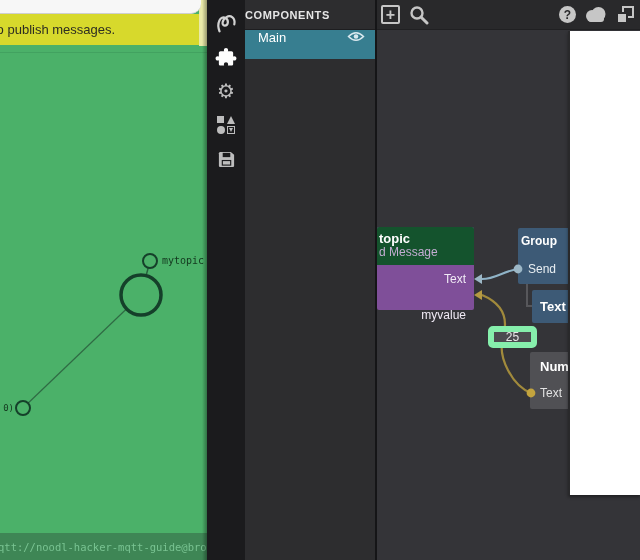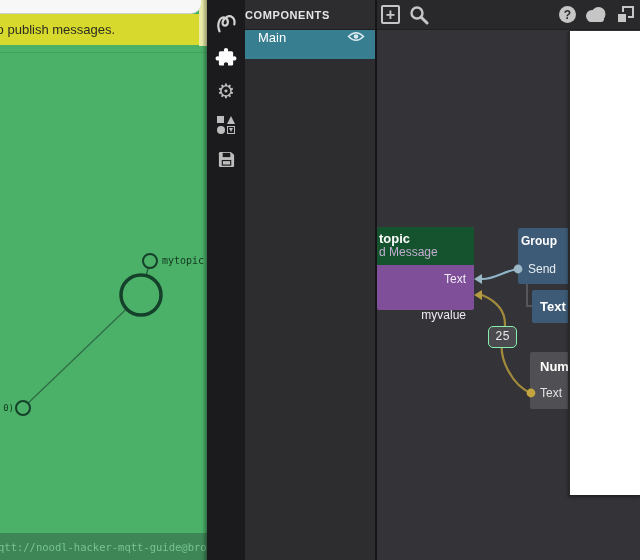--- a/index.html
+++ b/index.html
@@ -79,23 +79,23 @@
   #node-group .title { font-size:12px; font-weight:bold; margin:6px 0 0 3px;}
   #node-group .port { position:absolute; left:10px; top:61%; font-size:12px; color:#e8eef2;}
   #node-text { left:532px; top:290px; width:66px; height:33px; background:#3d5a76;
     display:flex; align-items:center;}
   #node-text .title { font-size:13px; font-weight:bold; margin-left:8px;}
   #node-number { left:530px; top:352px; width:70px; height:57px; background:#505054;}
   #node-number .title { font-size:13px; font-weight:bold; margin:7px 0 0 10px;}
   #node-number .port { position:absolute; left:10px; top:34px; font-size:12px; color:#e2e2e2;}
 
   #wires { left:0; top:0; width:640px; height:560px; z-index:7; pointer-events:none;}
-  #value-badge { left:488px; top:326px; width:29px; height:22px; background:#4b4b4f;
-    border:1px solid #86efac; border-radius:5px; color:#e8e8e8; font-size:12px;
-    display:flex; align-items:center; justify-content:center; z-index:8;font-family:Liberation Mono, monospace;}
+  #value-badge { left:488px; top:326px; width:49px; height:22px; background:#4b4b4f;
+    border:6px solid #86efac; border-radius:5px; color:#e8e8e8; font-size:12px;
+    display:flex; align-items:center; justify-content:center; z-index:8;}
 
   #white-panel { left:568px; top:31px; width:72px; height:464px; background:#ffffff;
     border-left:2px solid #29292b; box-shadow:0 2px 3px rgba(0,0,0,.4); z-index:8;}
 </style>
 </head>
 <body>
 
 <div id="stage">
 
   <div id="preview" class="abs">

